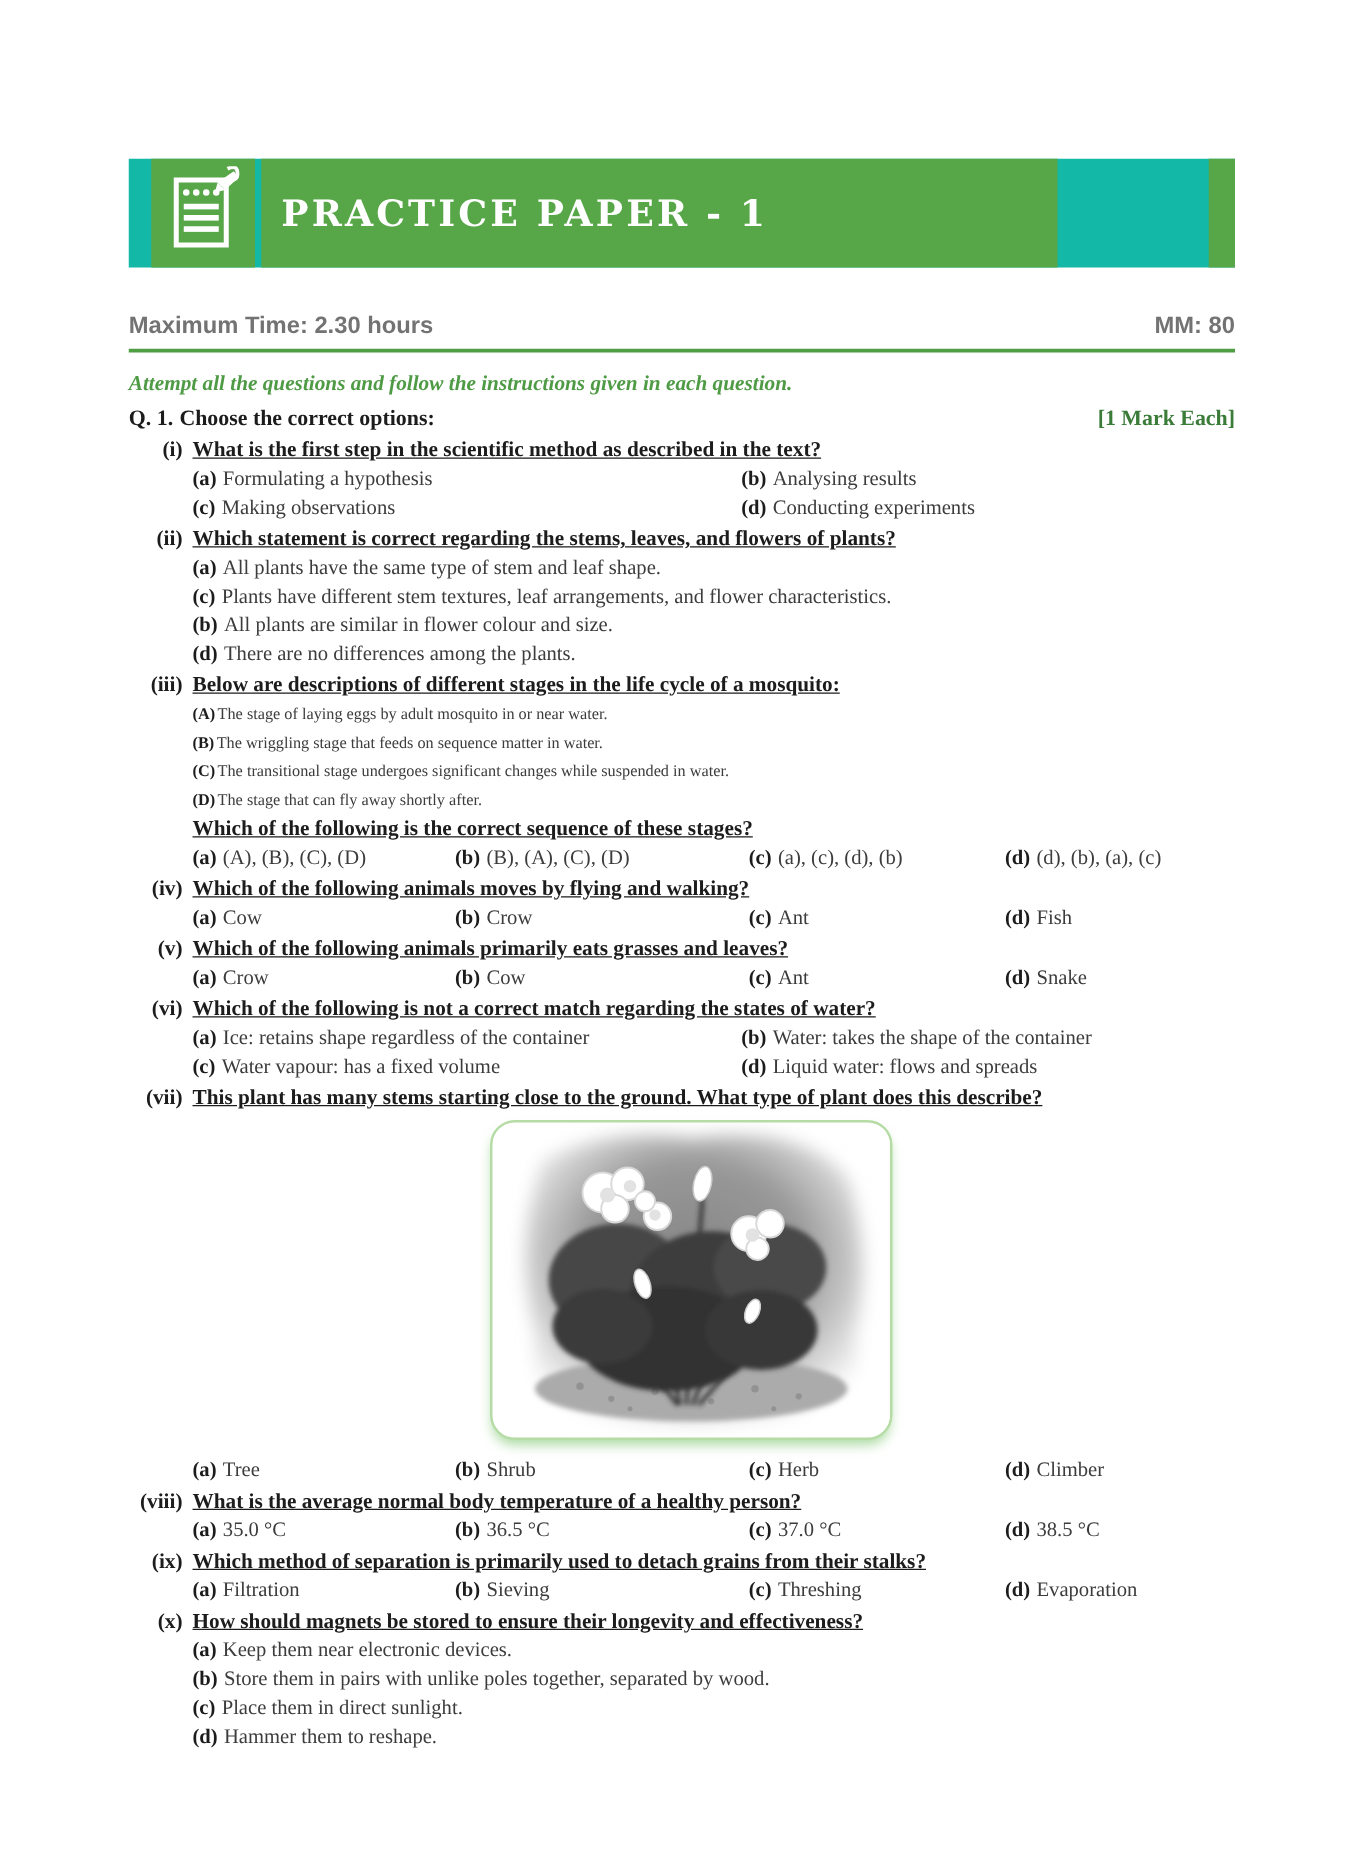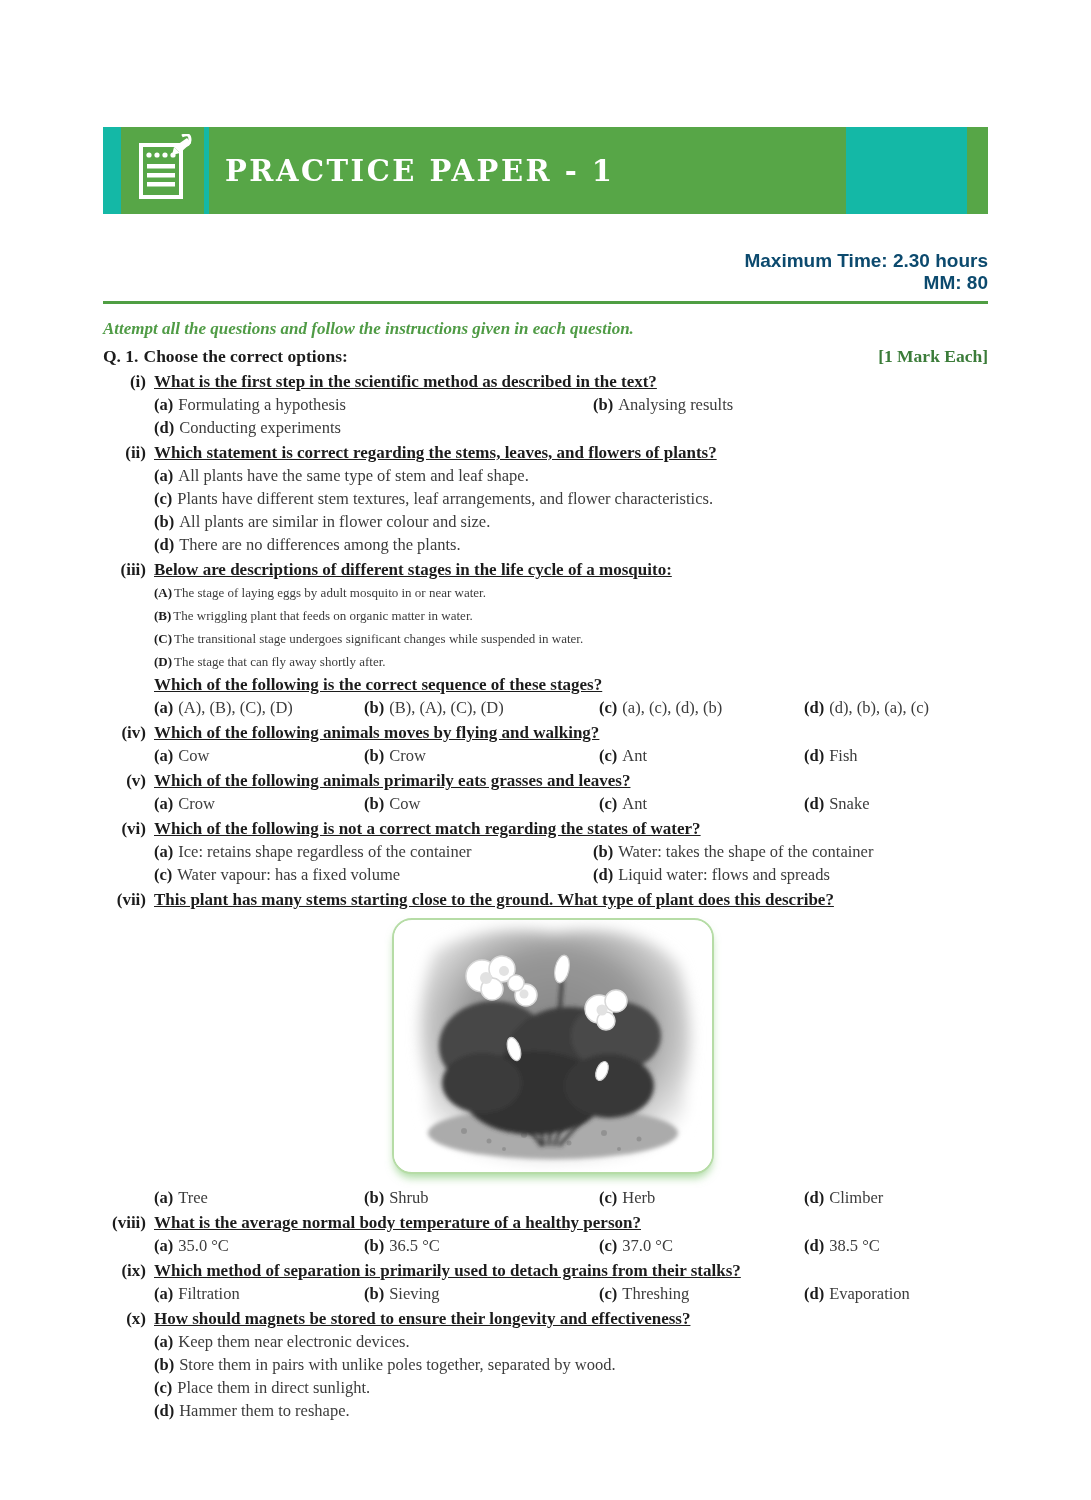--- a/index.html
+++ b/index.html
@@ -10,22 +10,22 @@
   
   .banner{position:relative;margin-top:127px;height:87px;background:#14b8a6;display:flex;align-items:stretch;}
   .icon-box{width:83px;margin-left:18px;background:#57a647;display:flex;align-items:center;justify-content:center;}
   .banner-gap{width:5px;}
   .title-bar{width:637px;background:#57a647;display:flex;align-items:center;padding-left:16px;box-sizing:border-box;}
   .title-bar .ttl{font-family:"DejaVu Serif", serif;font-weight:800;font-size:29px;letter-spacing:2.5px;
         color:#ffffff;white-space:nowrap;}
   .right-strip{position:absolute;right:0;top:0;bottom:0;width:21px;background:#57a647;}
 
   
-  .meta-row{display:flex;justify-content:space-between;align-items:flex-end;margin-top:36px;
-        font-family:"Liberation Sans", sans-serif;font-weight:700;font-size:19px;color:#0c4a6e;flex-direction:column;}
+  .meta-row{display:flex;justify-content:space-between;align-items:flex-start;margin-top:36px;
+        font-family:"Liberation Sans", sans-serif;font-weight:700;font-size:19px;color:#737373;}
   .rule{border-bottom:3px solid #4f9e43;margin-top:7px;}
 
   
   .instruction{margin-top:13px;font-style:italic;font-weight:600;font-size:17px;color:#4f9b45;line-height:23px;}
 
   
   .q1-row{display:flex;align-items:baseline;margin-top:5px;font-size:17.5px;line-height:23px;}
   .q1-num{font-weight:700;color:#1c1c1c;margin-right:5px;}
   .q1-title{font-weight:700;color:#1c1c1c;}
   .q1-marks{margin-left:auto;font-weight:600;color:#3b7c39;}
@@ -98,20 +98,21 @@
     </div>
 
     <div id="subq-container">
         <div class="subq">
           <div class="sq-num">(i)</div>
           <div class="sq-body">
             <div class="sq-text">What is the first step in the scientific method as described in the text?</div>
             <div class="opts grid2">
               <div class="opt"><span class="opt-l">(a)</span><span class="opt-t">Formulating a hypothesis</span></div>
               <div class="opt"><span class="opt-l">(b)</span><span class="opt-t">Analysing results</span></div>
+              <div class="opt"><span class="opt-l">(c)</span><span class="opt-t">Making observations</span></div>
               <div class="opt"><span class="opt-l">(d)</span><span class="opt-t">Conducting experiments</span></div>
             </div>
           </div>
         </div>
         <div class="subq">
           <div class="sq-num">(ii)</div>
           <div class="sq-body">
             <div class="sq-text">Which statement is correct regarding the stems, leaves, and flowers of plants?</div>
             <div class="opts list">
               <div class="opt"><span class="opt-l">(a)</span><span class="opt-t">All plants have the same type of stem and leaf shape.</span></div>
@@ -119,21 +120,21 @@
               <div class="opt"><span class="opt-l">(b)</span><span class="opt-t">All plants are similar in flower colour and size.</span></div>
               <div class="opt"><span class="opt-l">(d)</span><span class="opt-t">There are no differences among the plants.</span></div>
             </div>
           </div>
         </div>
         <div class="subq">
           <div class="sq-num">(iii)</div>
           <div class="sq-body">
             <div class="sq-text">Below are descriptions of different stages in the life cycle of a mosquito:</div>
             <div class="stmt"><span class="stmt-l">(A)</span><span class="stmt-t">The stage of laying eggs by adult mosquito in or near water.</span></div>
-            <div class="stmt"><span class="stmt-l">(B)</span><span class="stmt-t">The wriggling plant that feeds on organic matter in water.</span></div>
+            <div class="stmt"><span class="stmt-l">(B)</span><span class="stmt-t">The wriggling stage that feeds on sequence matter in water.</span></div>
             <div class="stmt"><span class="stmt-l">(C)</span><span class="stmt-t">The transitional stage undergoes significant changes while suspended in water.</span></div>
             <div class="stmt"><span class="stmt-l">(D)</span><span class="stmt-t">The stage that can fly away shortly after.</span></div>
             <div class="sq-text">Which of the following is the correct sequence of these stages?</div>
             <div class="opts grid4">
               <div class="opt"><span class="opt-l">(a)</span><span class="opt-t">(A), (B), (C), (D)</span></div>
               <div class="opt"><span class="opt-l">(b)</span><span class="opt-t">(B), (A), (C), (D)</span></div>
               <div class="opt"><span class="opt-l">(c)</span><span class="opt-t">(a), (c), (d), (b)</span></div>
               <div class="opt"><span class="opt-l">(d)</span><span class="opt-t">(d), (b), (a), (c)</span></div>
             </div>
           </div>

